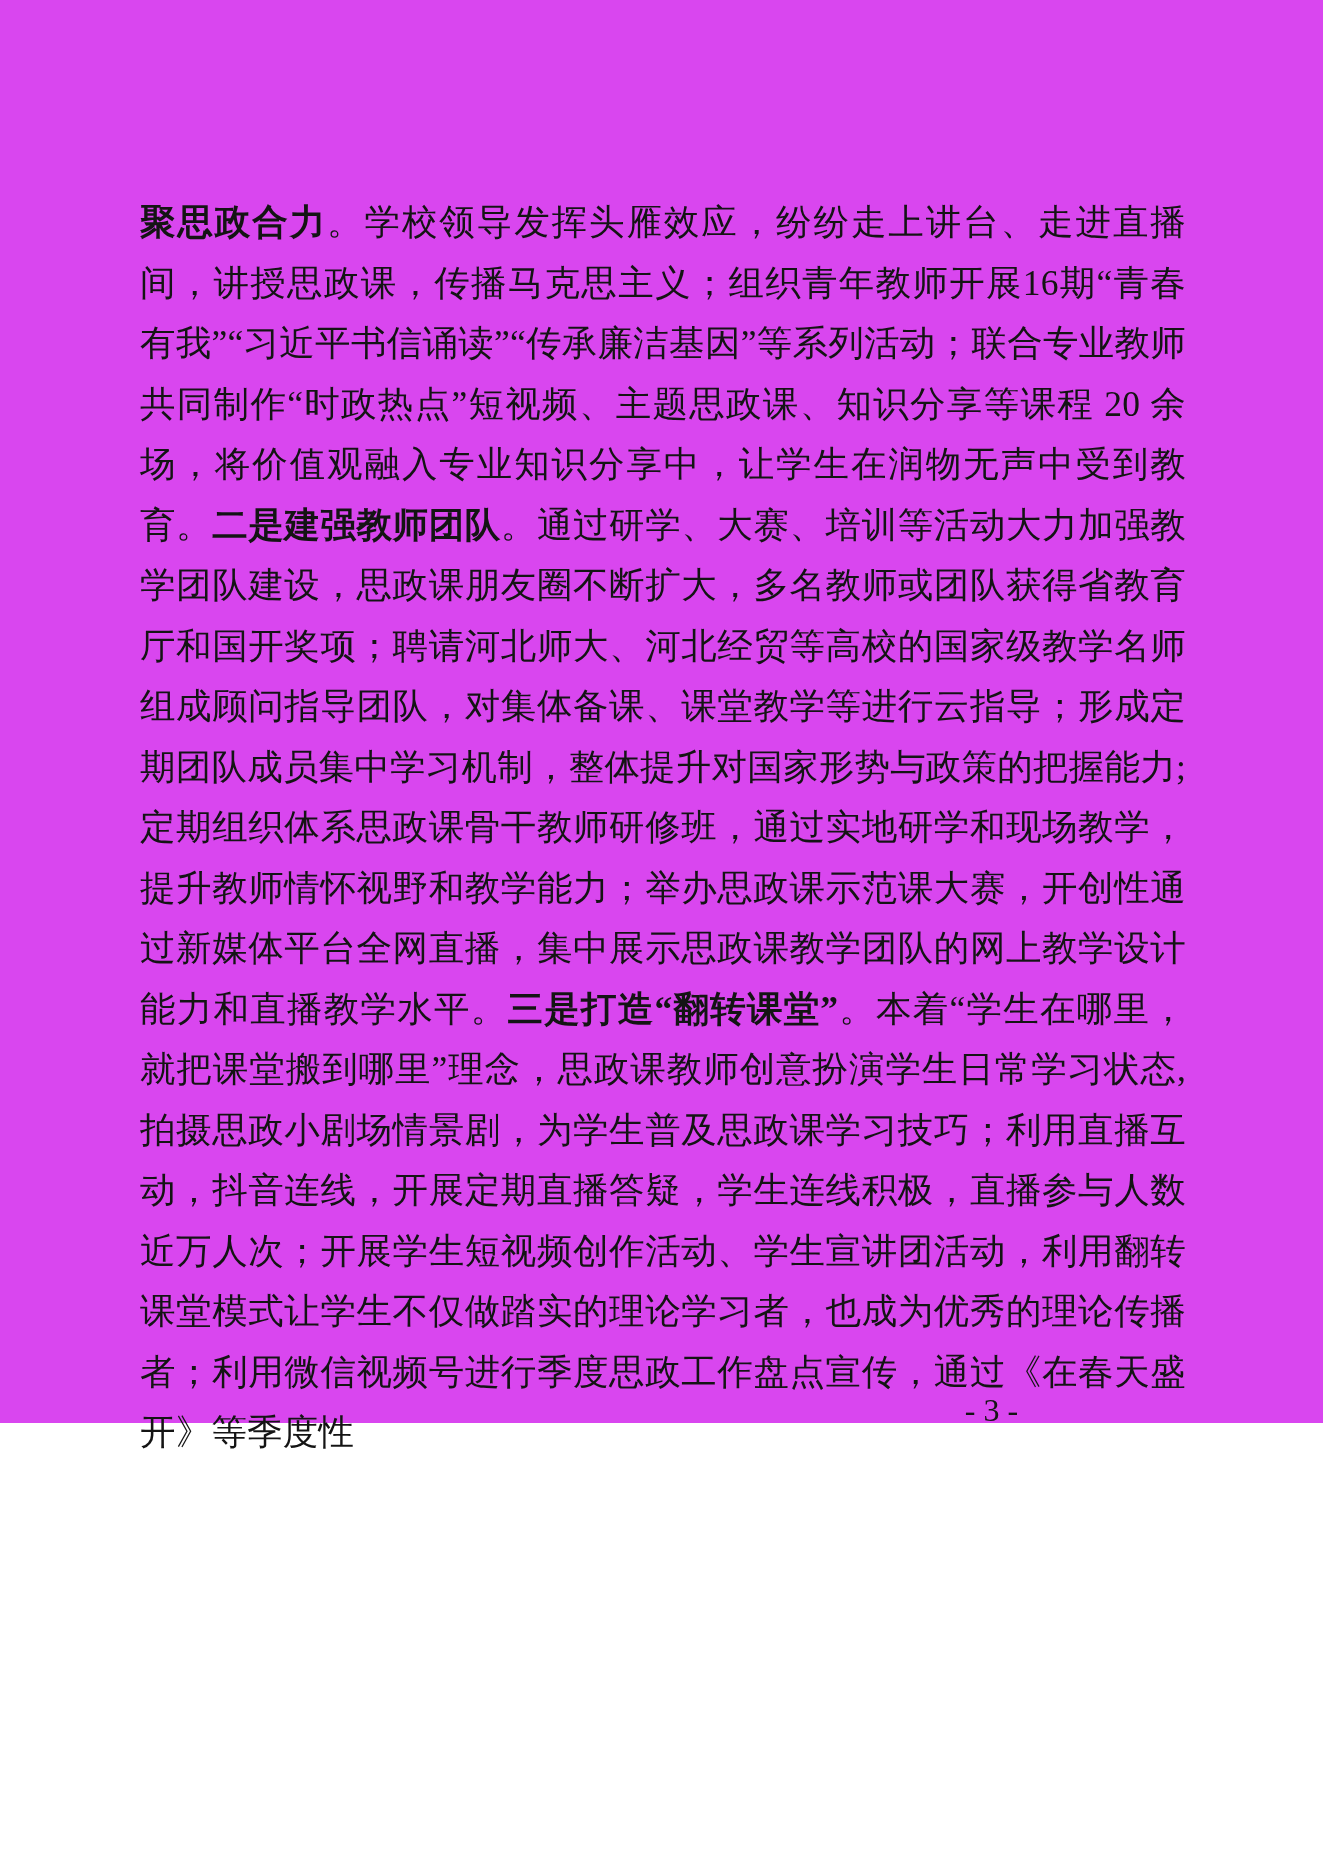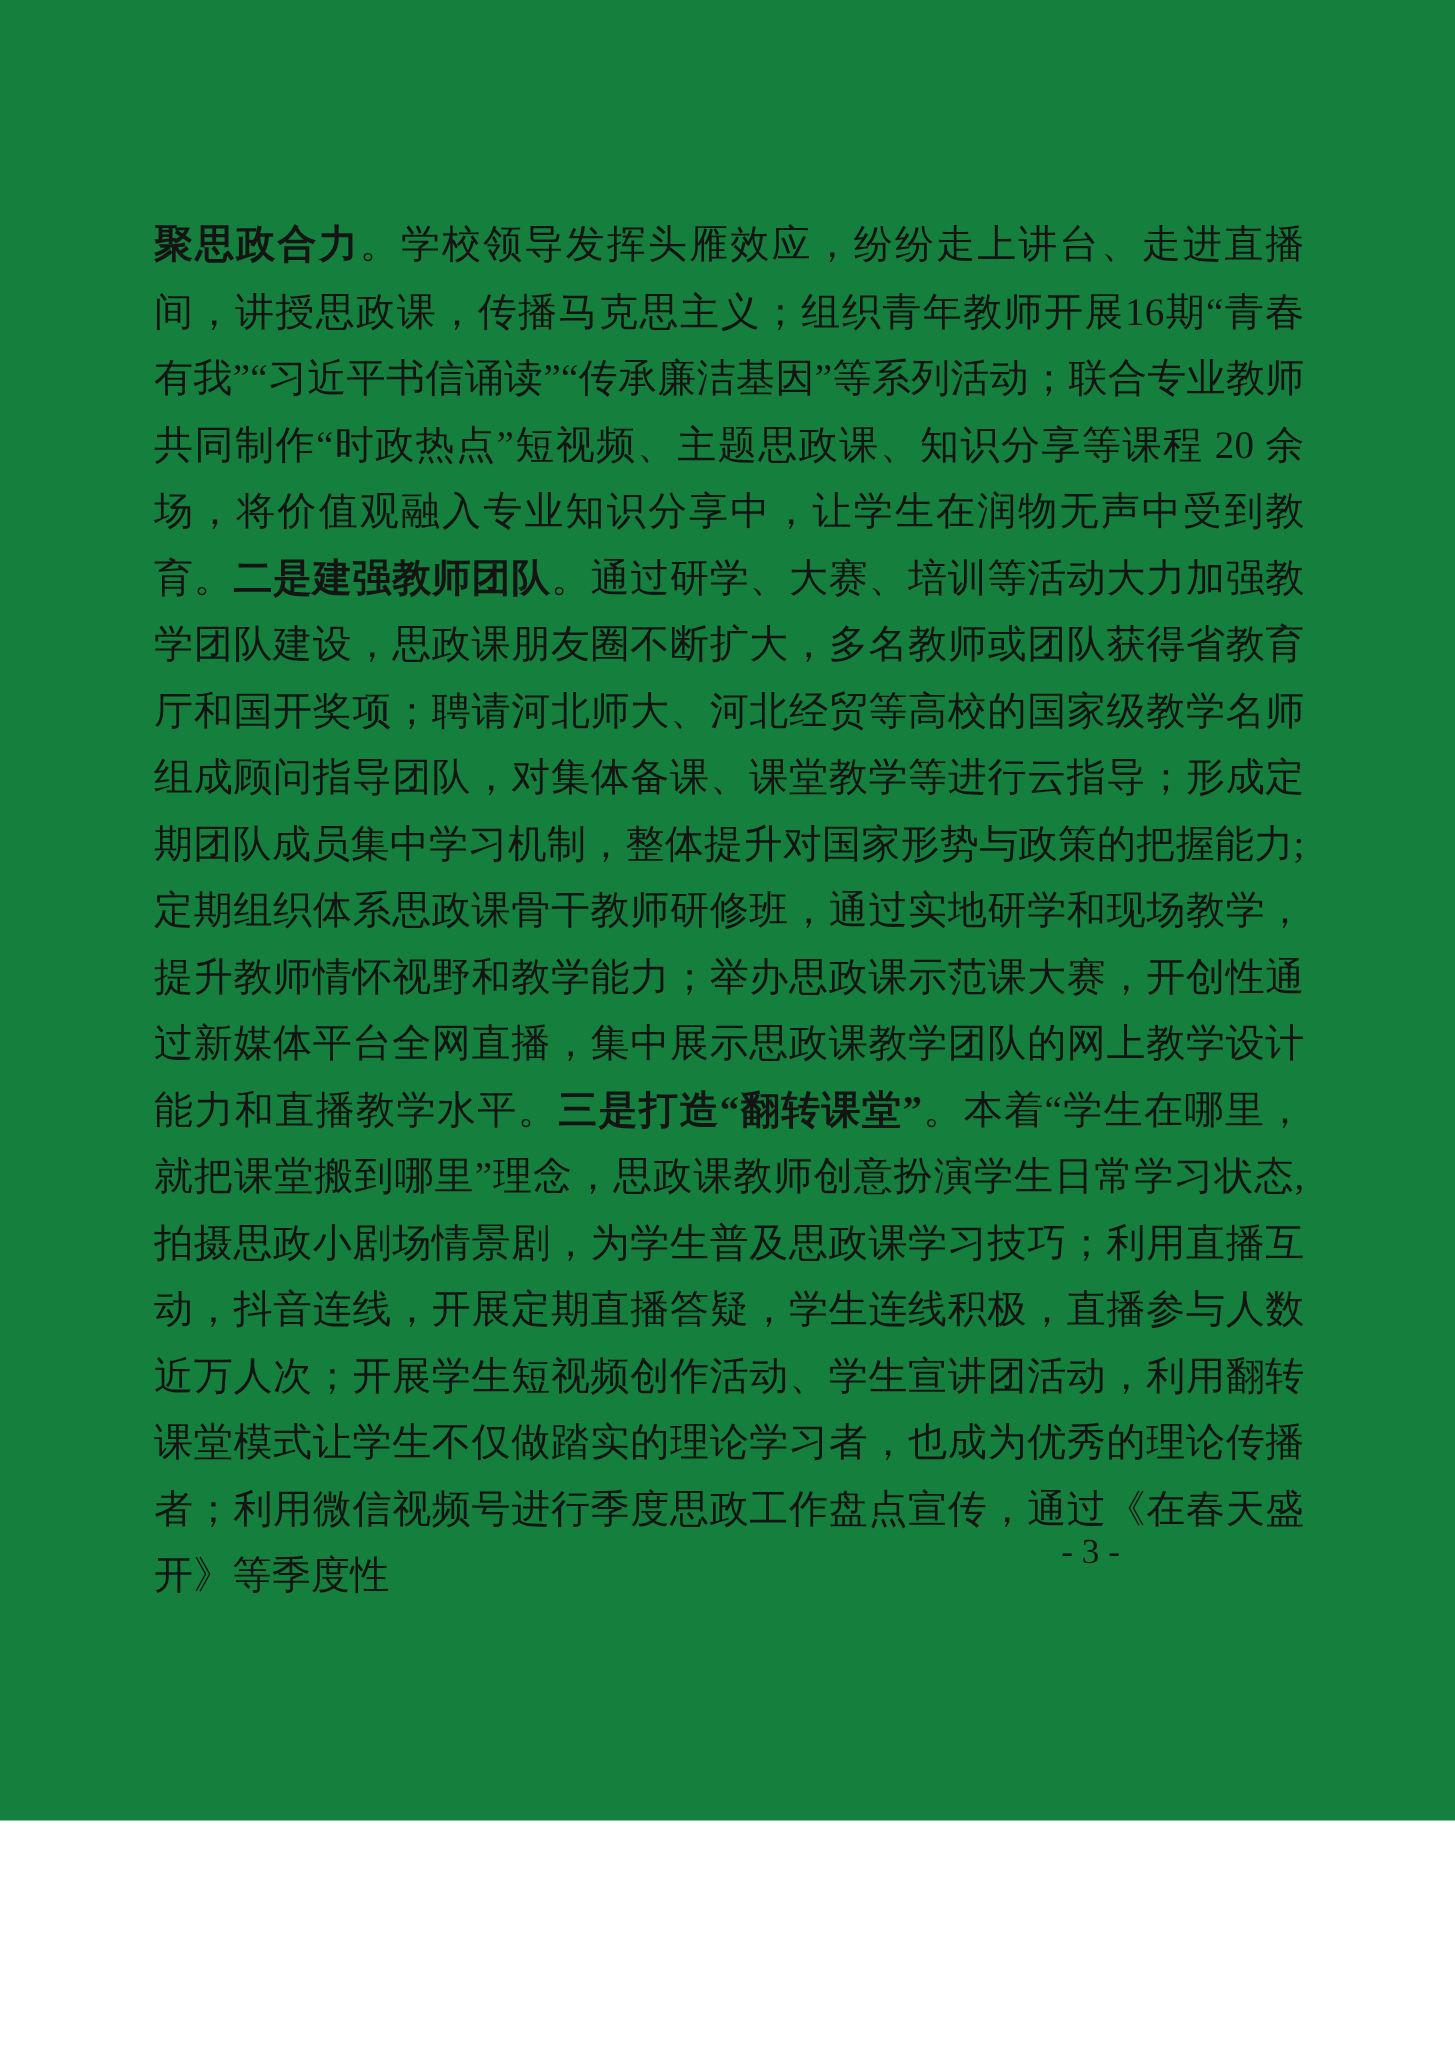--- a/index.html
+++ b/index.html
@@ -13,22 +13,22 @@
     position: relative;
     font-family: "Liberation Serif", serif;
     color: #1a1a1a;
     overflow: hidden;
   }
   .page {
     position: absolute;
     top: 0;
     left: 0;
     width: 1323px;
-    height: 1655px;
-    background: #15803d;
+    height: 1423px;
+    background: #d946ef;
   }
   .body-text {
     position: absolute;
     left: 140px;
     top: 192px;
     width: 1046px;
     font-size: 35.5px;
     line-height: 60.5px;
     text-align: justify;
     text-justify: inter-ideograph;

